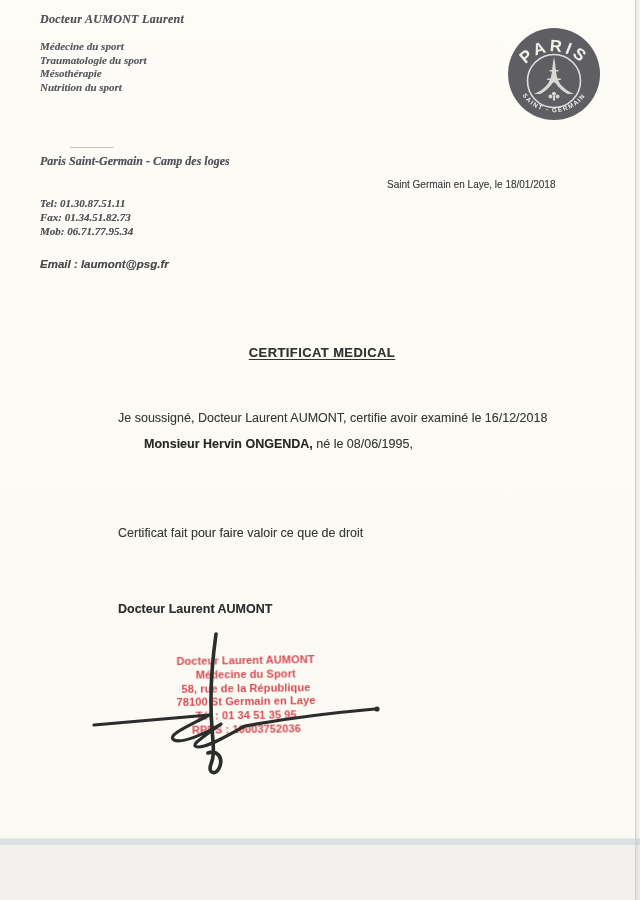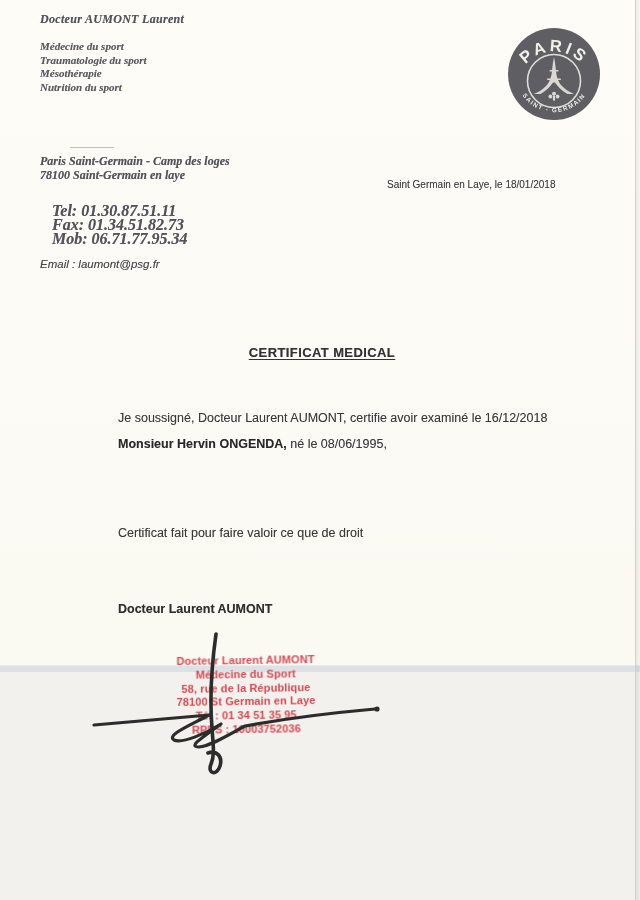--- a/index.html
+++ b/index.html
@@ -4,21 +4,21 @@
 <style>
   html,body{margin:0;padding:0;}
   body{
     width:640px;height:900px;
     background:#f2f1ed;
     font-family:"Liberation Sans", sans-serif;
     overflow:hidden;
   }
   .page{
     position:relative;
-    width:640px;height:672px;
+    width:640px;height:845px;
     background:linear-gradient(180deg,#fdfcf7 0%, #fbfaf4 70%, #faf9f2 100%);
     color:#3b3b3b;
   }
   .page::after{ 
     content:"";position:absolute;top:0;right:0;width:4px;height:900px;
     background:linear-gradient(90deg, rgba(0,0,0,0.07), rgba(0,0,0,0.02));
     border-left:1px solid #d3d1ca;
   }
   .page::before{ 
     content:"";position:absolute;left:0;bottom:0;width:640px;height:6px;
@@ -35,39 +35,39 @@
   }
   .doctor-name{top:12px;left:40px;font-size:12px;letter-spacing:0.3px;}
   .specialties{top:40px;left:40px;font-size:11px;line-height:13.5px;font-weight:600;
     font-family:"Liberation Serif", serif;font-style:italic;color:#5a5a62;
     text-shadow:0 0 0.5px rgba(90,90,98,0.5);}
   .rpps-block{top:108px;left:40px;font-size:9.5px;line-height:12.5px;font-weight:bold;
     color:#47474b;letter-spacing:0.2px;text-shadow:0 0 0.4px rgba(70,70,75,0.5);}
   .divider{top:147px;left:70px;width:44px;height:1px;background:#c2c0ba;}
   .address-block{top:154px;left:40px;font-size:12px;line-height:14px;}
   .dateline{top:179px;left:387px;font-size:10px;color:#3d3d3f;text-shadow:0 0 0.4px rgba(60,60,63,0.4);}
-  .tel-block{top:204px;left:40px;font-size:16px;line-height:14px;margin-left:12px;}
+  .tel-block{top:196px;left:40px;font-size:11px;line-height:14px;}
   .email-line{top:258px;left:40px;font-size:11.5px;font-style:italic;color:#47474b;
-    text-shadow:0 0 0.4px rgba(70,70,75,0.45);}
+    text-shadow:0 0 0.4px rgba(70,70,75,0.45);font-weight:bold;}
 
   .logo{top:26px;left:506px;width:96px;height:96px;}
 
   .cert-title{
     top:345px;left:0;width:644px;text-align:center;
     font-size:13px;font-weight:bold;color:#333336;
     letter-spacing:0.4px;text-decoration:underline;
     text-underline-offset:2px;
     text-shadow:0 0 0.4px rgba(50,50,54,0.5);
   }
   .body-par{
     top:405px;left:118px;width:466px;
     font-size:12.5px;line-height:26px;color:#38383a;
     text-shadow:0 0 0.4px rgba(56,56,58,0.35);
   }
-  .body-par b{color:#28282a;}
+  .body-par b{color:#28282a;margin-left:26px;}
   .closing-line{top:526px;left:118px;font-size:12.5px;color:#38383a;
     text-shadow:0 0 0.4px rgba(56,56,58,0.35);text-align:center;}
   .signoff{top:602px;left:118px;font-size:12.5px;font-weight:bold;color:#2e2e30;
     text-shadow:0 0 0.4px rgba(46,46,48,0.4);}
 
   .stamp{
     top:654px;left:130px;width:232px;
     text-align:center;
     font-size:11px;line-height:13.8px;font-weight:bold;
     letter-spacing:0.1px;
@@ -90,21 +90,20 @@
     <div>Traumatologie du sport</div>
     <div>Mésothérapie</div>
     <div>Nutrition du sport</div>
   </div>
 
 
   <div class="abs divider"></div>
 
   <div class="abs serif-bold-italic address-block">
     <div>Paris Saint-Germain - Camp des loges</div>
-    <div>78100 Saint-Germain en laye</div>
   </div>
 
   <div class="abs dateline">Saint Germain en Laye, le 18/01/2018</div>
 
   <div class="abs serif-bold-italic tel-block">
     <div>Tel: 01.30.87.51.11</div>
     <div>Fax: 01.34.51.82.73</div>
     <div>Mob: 06.71.77.95.34</div>
   </div>
 

